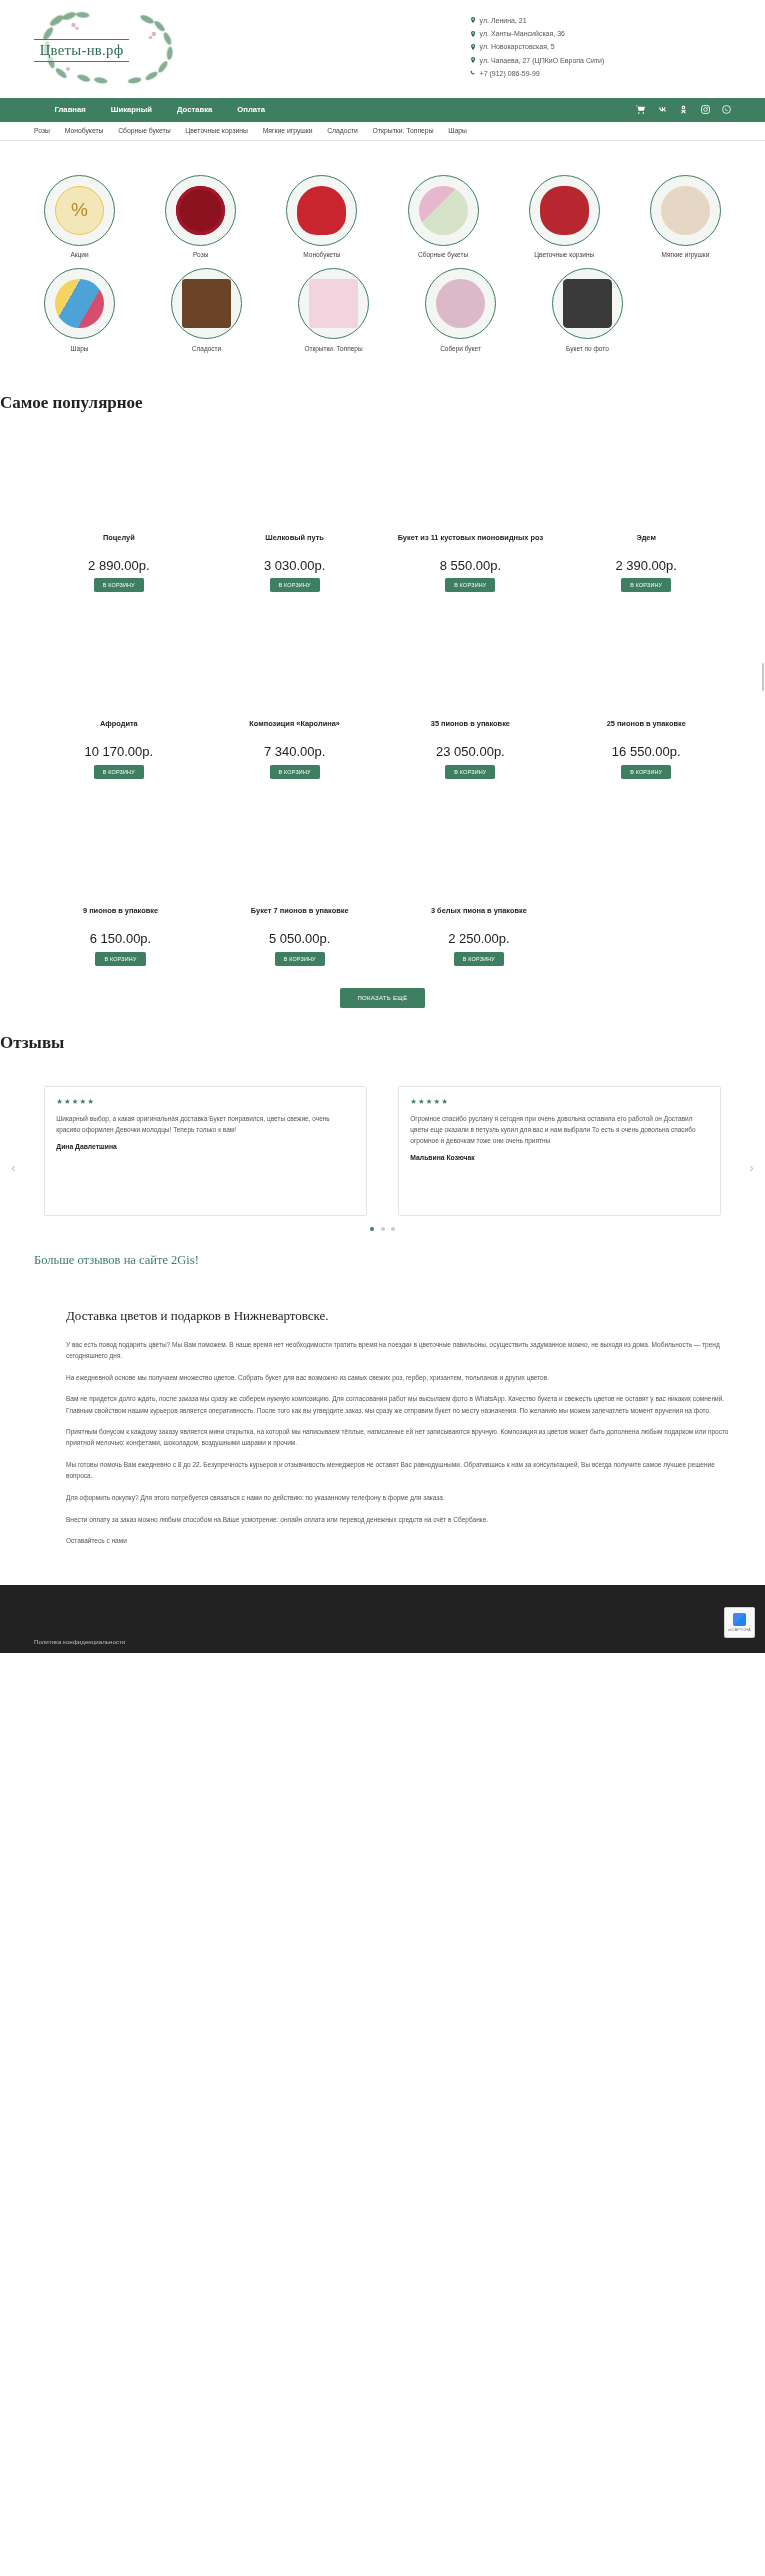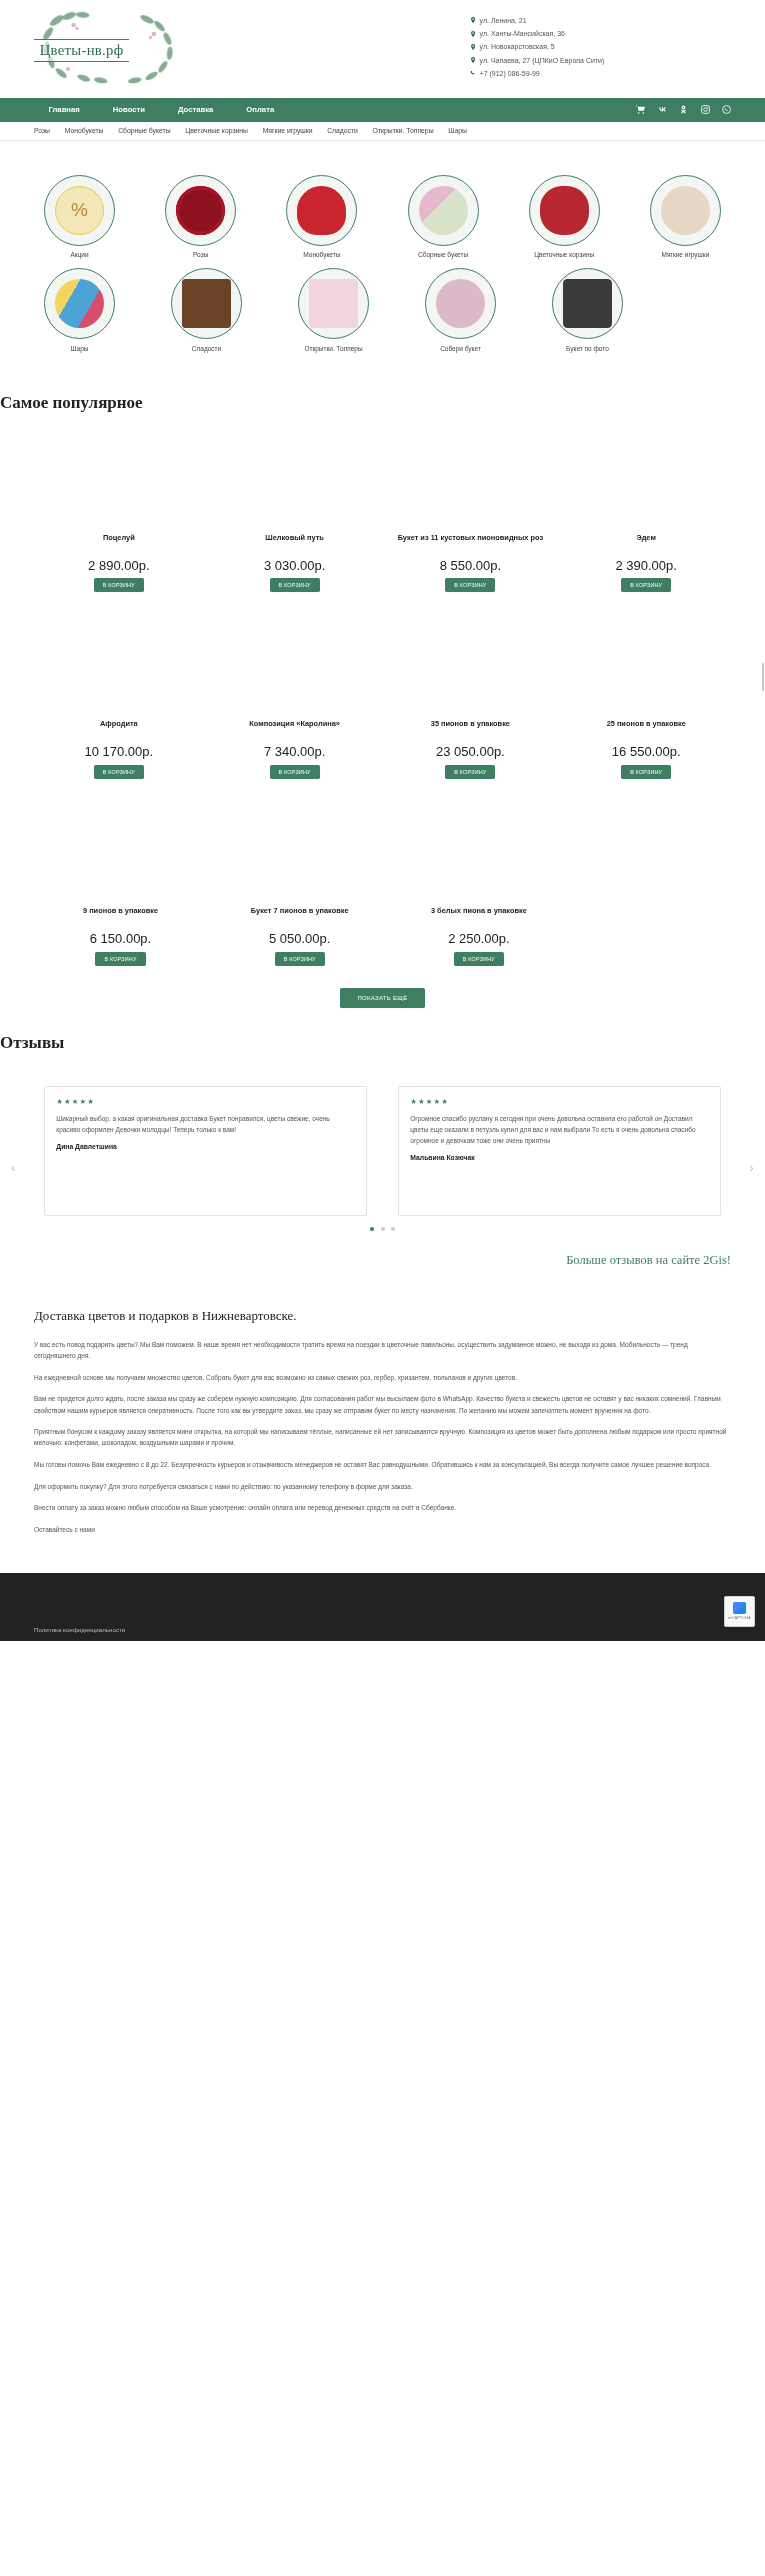--- a/index.html
+++ b/index.html
@@ -64,22 +64,22 @@
   
   .mainnav {
     background: #3e7f62;
     height: 24px;
     display: flex;
     align-items: center;
     justify-content: space-between;
     padding: 0 34px;
   }
   .mainnav ul {
-    list-style: none; margin:2px; padding:0;
-    display: flex; gap: 8px; align-items: flex-end;
+    list-style: none; margin:8px; padding:0;
+    display: flex; gap: 0; align-items: flex-end;
   }
   .mainnav li a {
     display:block;
     color:#fff;
     text-decoration:none;
     font-size: 7.7px;
     font-weight: bold;
     padding: 0 12.5px;
     line-height: 24px;
   }
@@ -230,31 +230,32 @@
   .dot {
     display:inline-block;
     width: 4px; height:4px;
     border-radius:50%;
     background:#ccc;
     margin: 0 2.3px;
     cursor:pointer;
   }
   .dot.active { background:#3e7f62; }
   .twogis {
-    text-align:right;
+    text-align:left;
     font-family:"Liberation Serif", serif;
     font-size: 12.5px;
     color:#3e7f62;
     margin: 20.4px 0 5.7px 0;
   }
   .twogis a { color:#3e7f62; text-decoration:none; }
 
   
   .seo {
     padding: 34px 34px 28px 34px;
+    margin-left: 32px;
   }
   .seo h2 {
     font-family:"Liberation Serif", serif;
     font-size: 13px;
     font-weight: normal;
     color:#222;
     margin: 0 0 14.7px 0;
   }
   .seo p {
     font-size: 6.5px;
@@ -396,21 +397,21 @@
       </div>
     </div>
   </div>
 
   <div class="mainnav">
     <ul>
       <li>
           <a href="#">Главная</a>
         </li>
       <li>
-          <a href="#">Новости</a>
+          <a href="#">Шикарный</a>
         </li>
       <li>
           <a href="#">Доставка</a>
         </li>
       <li>
           <a href="#">Оплата</a>
         </li>
     </ul>
     <div class="nav-icons">
       <span>

